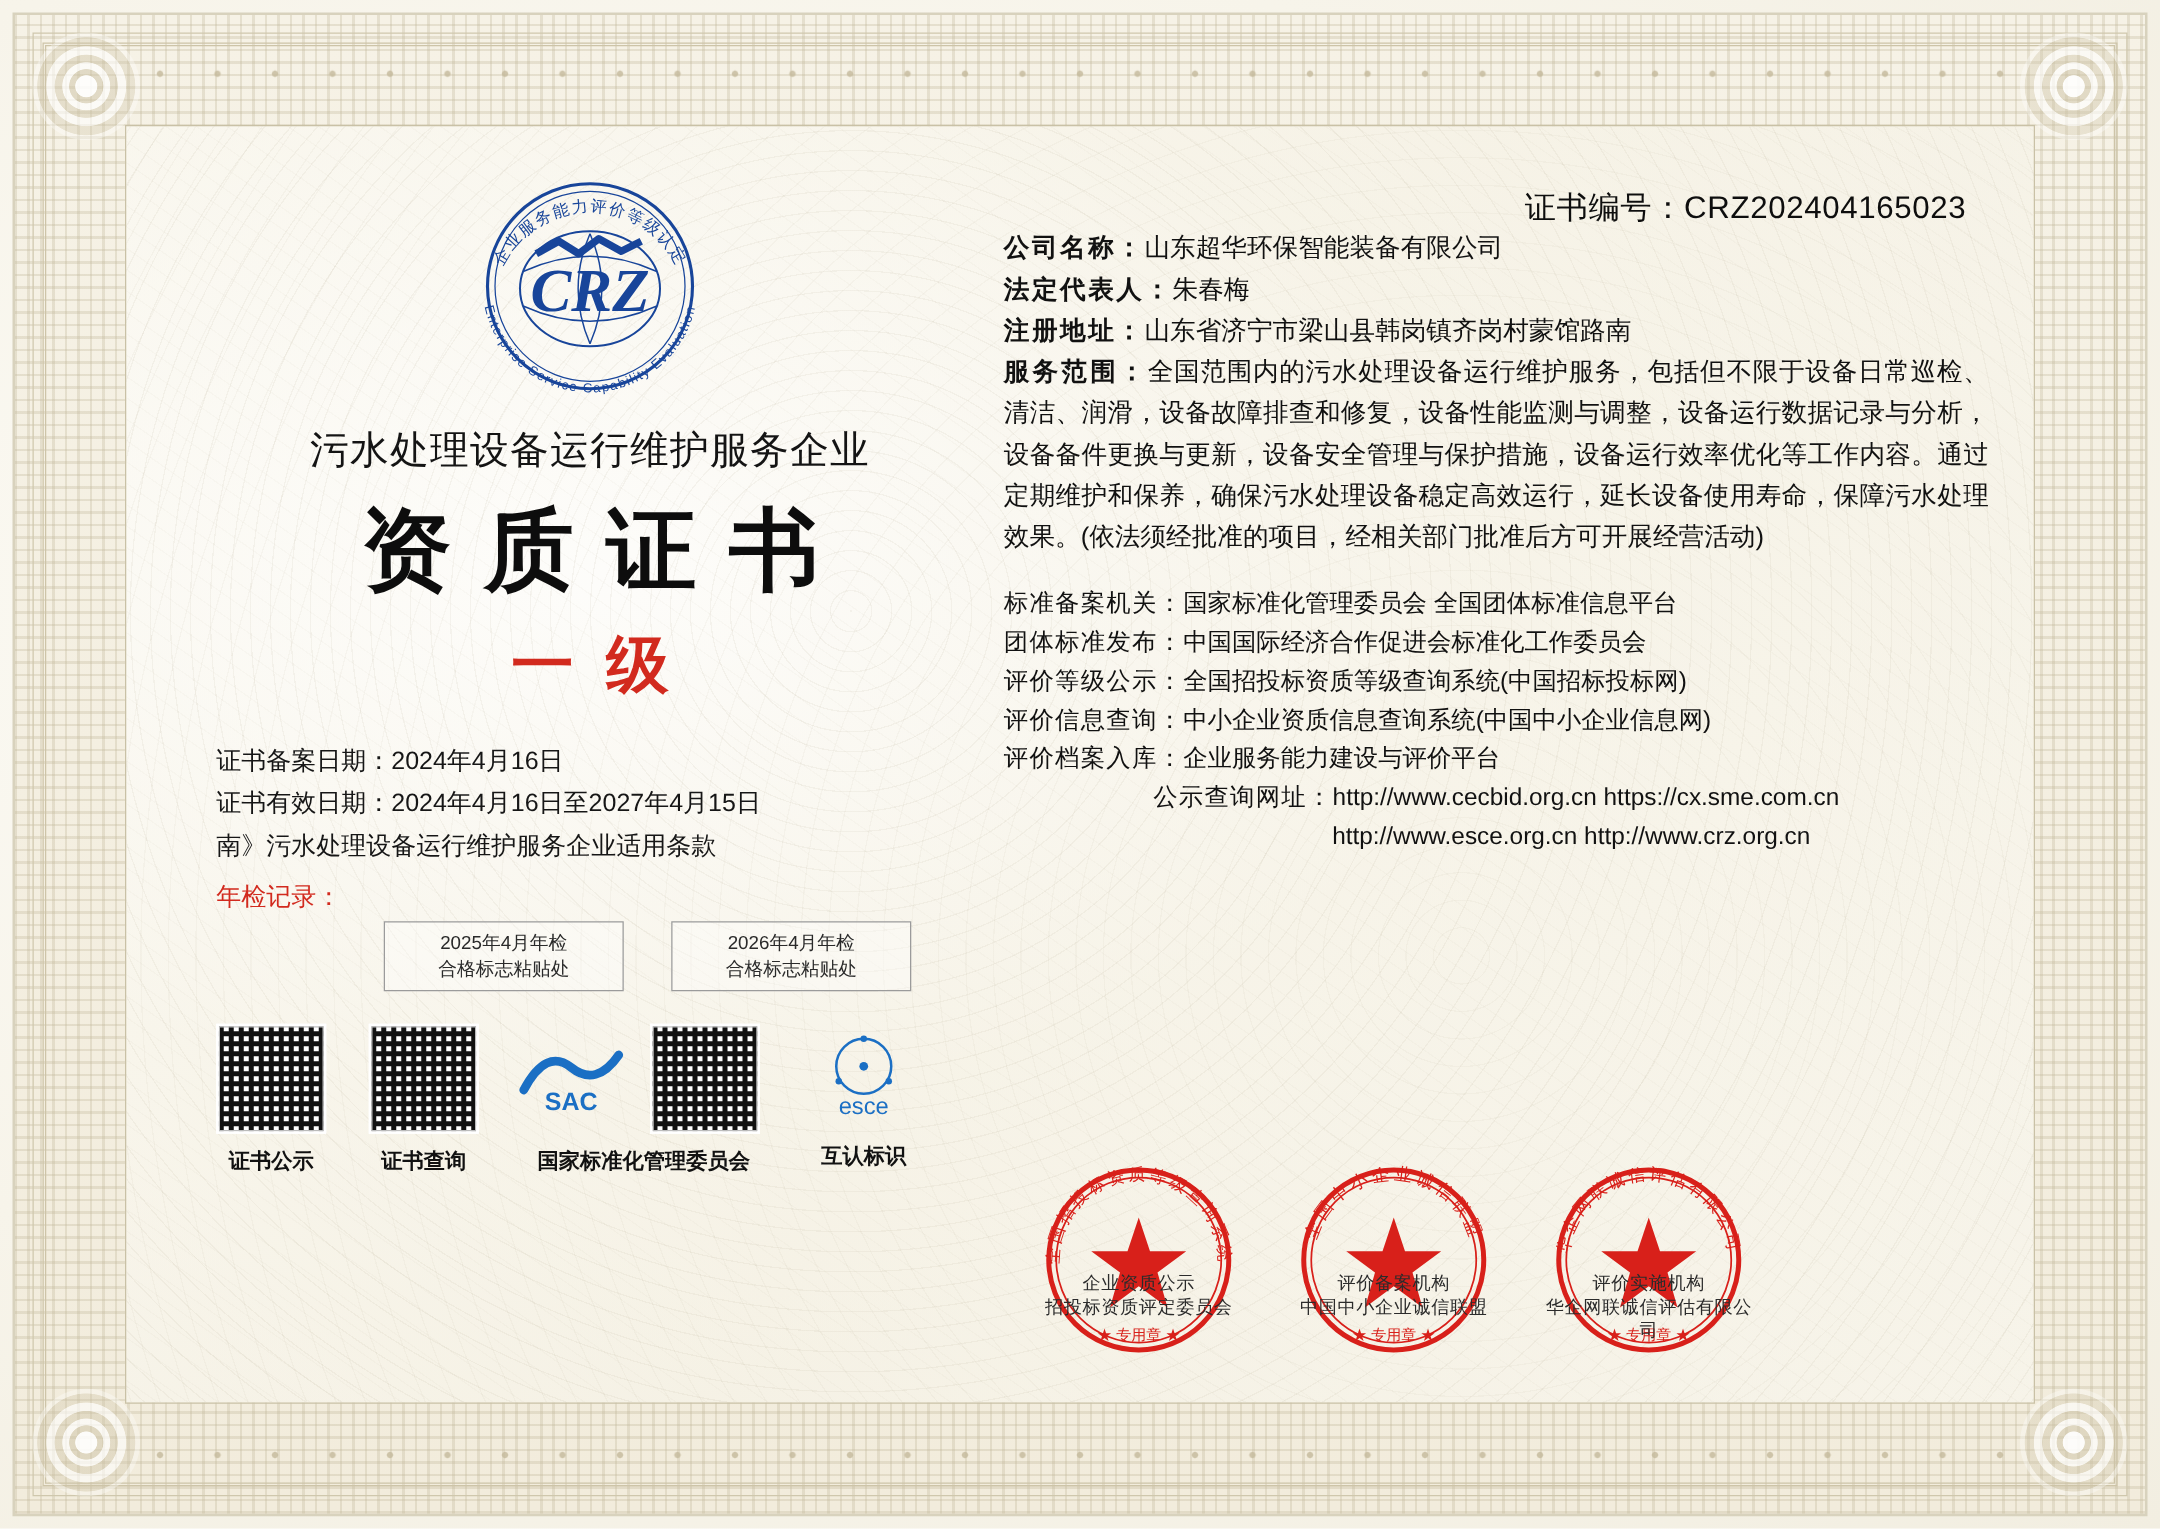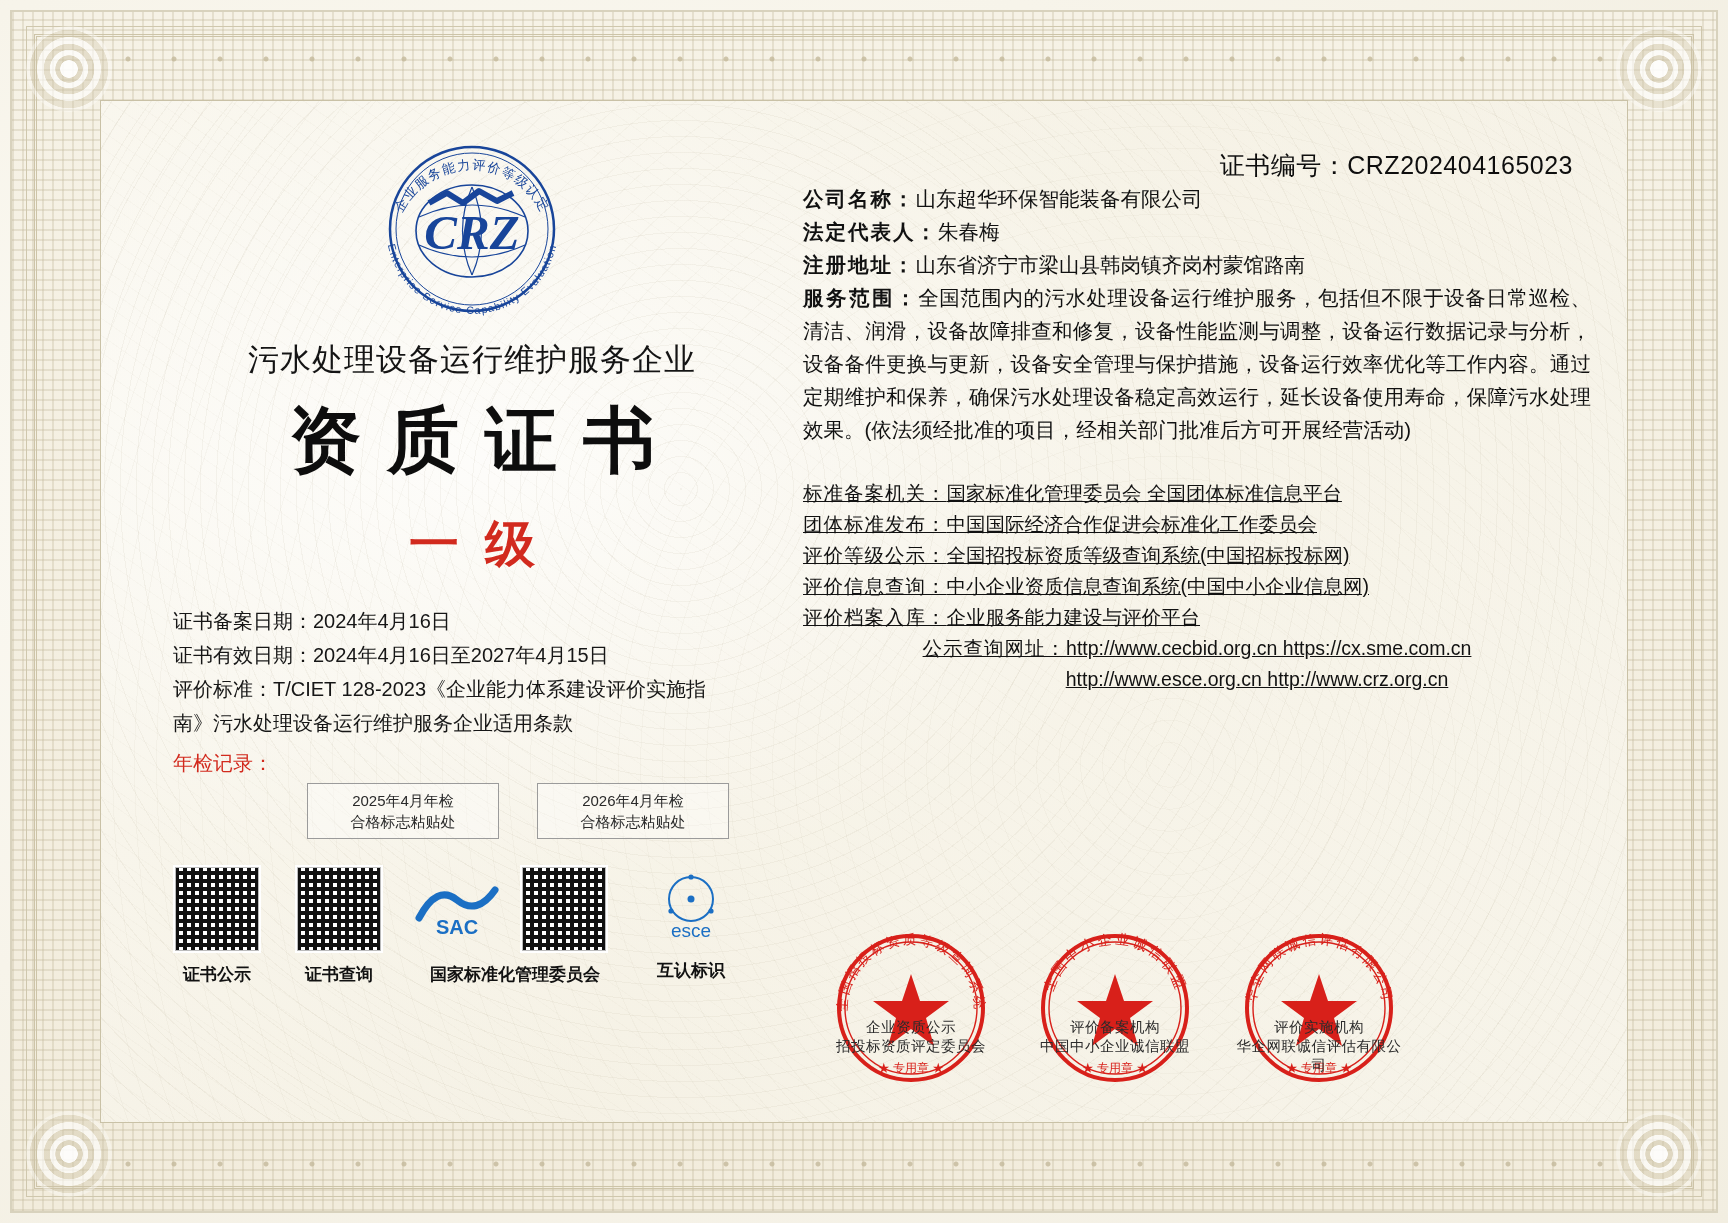--- a/index.html
+++ b/index.html
@@ -135,21 +135,21 @@
   .big-title {
     margin-top: 12px;
     text-align: center;
     font-size: 72px;
     font-weight: bold;
     letter-spacing: 26px;
     text-indent: 26px;
     color: #0d0d0d;
   }
   .grade-row {
-    margin-top: 22px;
+    margin-top: 10px;
     text-align: center;
     font-size: 50px;
     font-weight: bold;
     letter-spacing: 26px;
     text-indent: 26px;
     color: #d22a1e;
   }
 
   .left-details {
     margin-top: 26px;
@@ -270,25 +270,24 @@
     white-space: nowrap;
     letter-spacing: 2px;
   }
   .info-val { flex: 1 1 auto; }
   .scope-text {
     text-align: justify;
     margin-top: 0;
   }
 
   .std-block {
-    margin-top: 32px;
+    margin-top: 22px;
     font-size: 19.5px;
     line-height: 31px;
     color: #111;
-    text-decoration: underline;
   }
   .std-row { white-space: nowrap; }
   .std-key { letter-spacing: 1px; }
   .url-row { white-space: nowrap; text-align: center; }
   .url-indent { padding-left: 120px; }
 
   
   .seals {
     position: absolute;
     left: 24px;
@@ -363,21 +362,20 @@
 
         <div class="title-line">污水处理设备运行维护服务企业</div>
 
         <div class="big-title">资质证书</div>
 
         <div class="grade-row">一级</div>
 
         <div class="left-details">
           <div class="row">证书备案日期：2024年4月16日</div>
           <div class="row">证书有效日期：2024年4月16日至2027年4月15日</div>
-          <div class="wrap">评价标准：T/CIET 128-2023《企业能力体系建设评价实施指</div>
           <div class="wrap">南》污水处理设备运行维护服务企业适用条款</div>
         </div>
 
         <div class="annual-label">年检记录：</div>
 
         <div class="stamp-boxes">
           <div class="stamp-box">
             <span>2025年4月年检</span>
             <span>合格标志粘贴处</span>
           </div>

